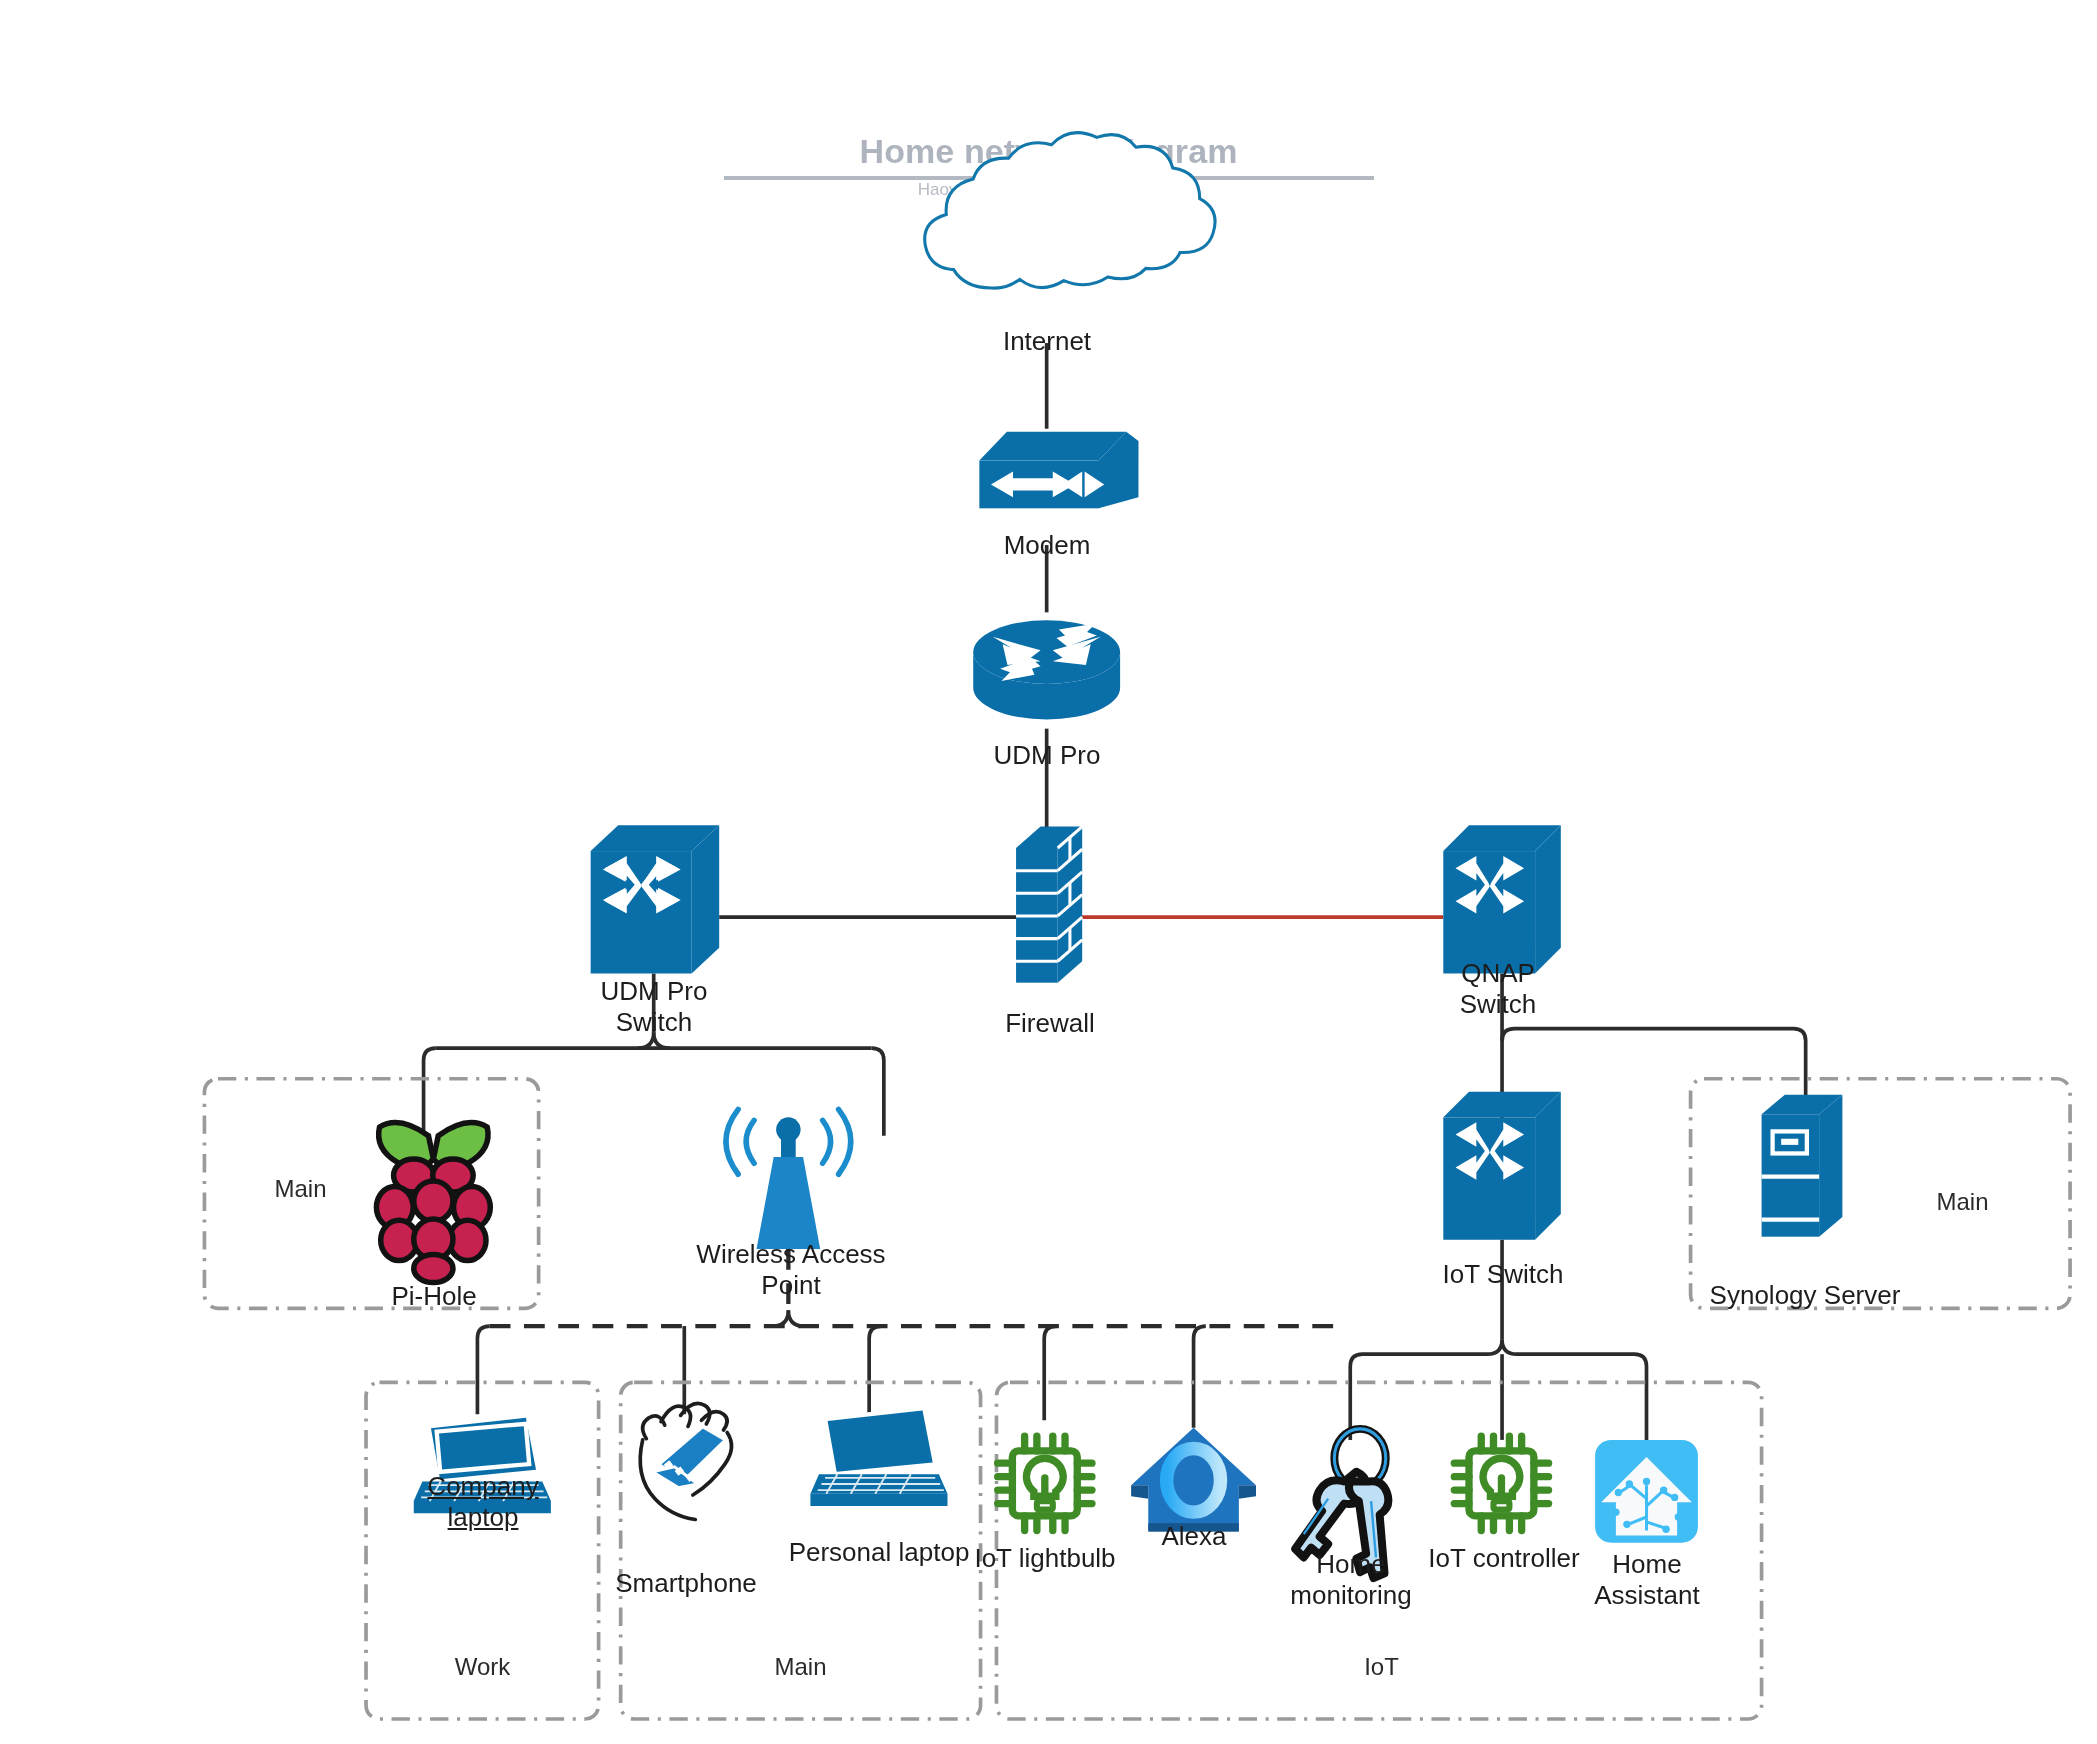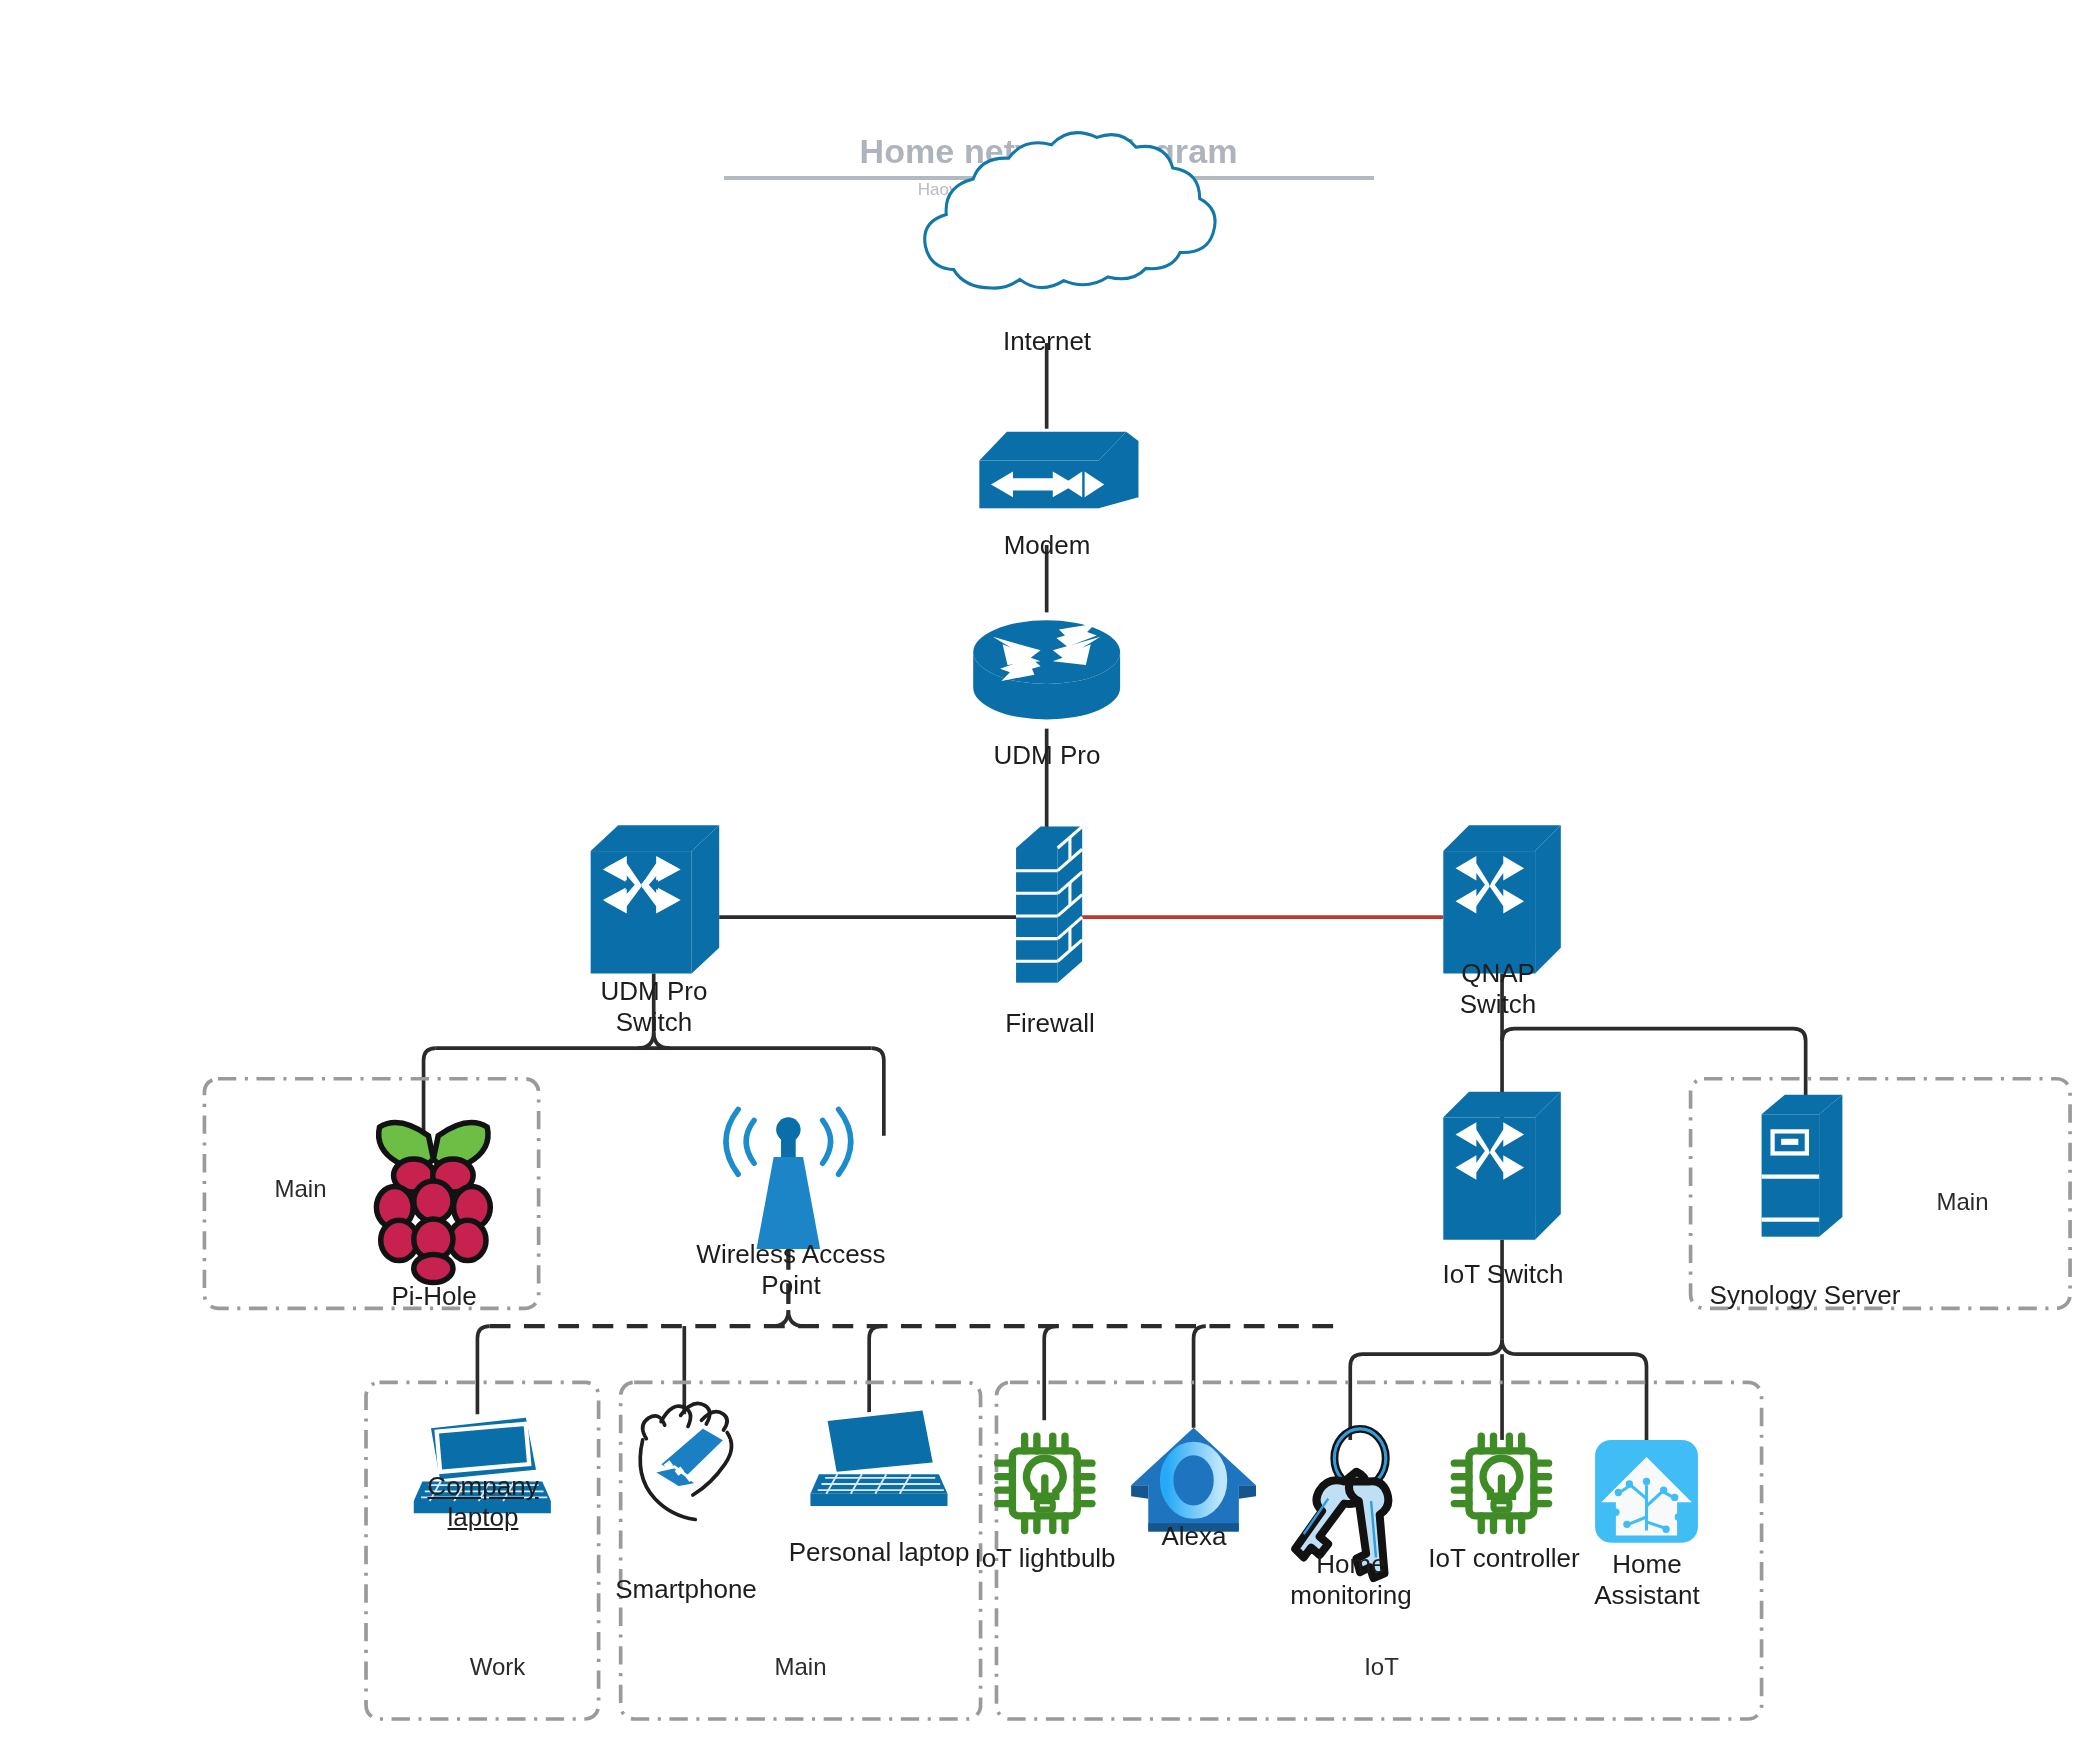--- a/index.html
+++ b/index.html
@@ -361,30 +361,30 @@
   <div class="lbl" style="left:958px;top:1008px;width:184px;">Firewall</div>
   <div class="lbl" style="left:1406px;top:958px;width:184px;">QNAP
 Switch</div>
   <div class="lbl" style="left:342px;top:1261px;width:184px;margin-top:20px;">Pi-Hole</div>
   <div class="lbl" style="left:681px;top:1239px;width:220px;">Wireless Access
 Point</div>
   <div class="lbl" style="left:1411px;top:1259px;width:184px;">IoT Switch</div>
   <div class="lbl" style="left:1698px;top:1280px;width:214px;">Synology Server</div>
   <div class="lbl" style="left:391px;top:1471px;width:184px;text-decoration:underline;">Company
 laptop</div>
-  <div class="lbl" style="left:594px;top:1568px;width:184px;margin-top:6px;">Smartphone</div>
+  <div class="lbl" style="left:594px;top:1568px;width:184px;">Smartphone</div>
   <div class="lbl" style="left:787px;top:1537px;width:184px;">Personal laptop</div>
   <div class="lbl" style="left:953px;top:1543px;width:184px;">IoT lightbulb</div>
   <div class="lbl" style="left:1102px;top:1521px;width:184px;">Alexa</div>
   <div class="lbl" style="left:1259px;top:1549px;width:184px;">Home
 monitoring</div>
   <div class="lbl" style="left:1412px;top:1543px;width:184px;">IoT controller</div>
   <div class="lbl" style="left:1555px;top:1549px;width:184px;">Home
 Assistant</div>
 
   <div class="zonelbl" style="left:233px;top:1175px;width:135px;">Main</div>
   <div class="zonelbl" style="left:1895px;top:1188px;width:135px;">Main</div>
-  <div class="zonelbl" style="left:430px;top:1653px;width:135px;">Work</div>
+  <div class="zonelbl" style="left:415px;top:1653px;width:135px;">Work</div>
   <div class="zonelbl" style="left:733px;top:1653px;width:135px;">Main</div>
   <div class="zonelbl" style="left:1314px;top:1653px;width:135px;">IoT</div>
 
 </div>
 
 
 </body></html>

